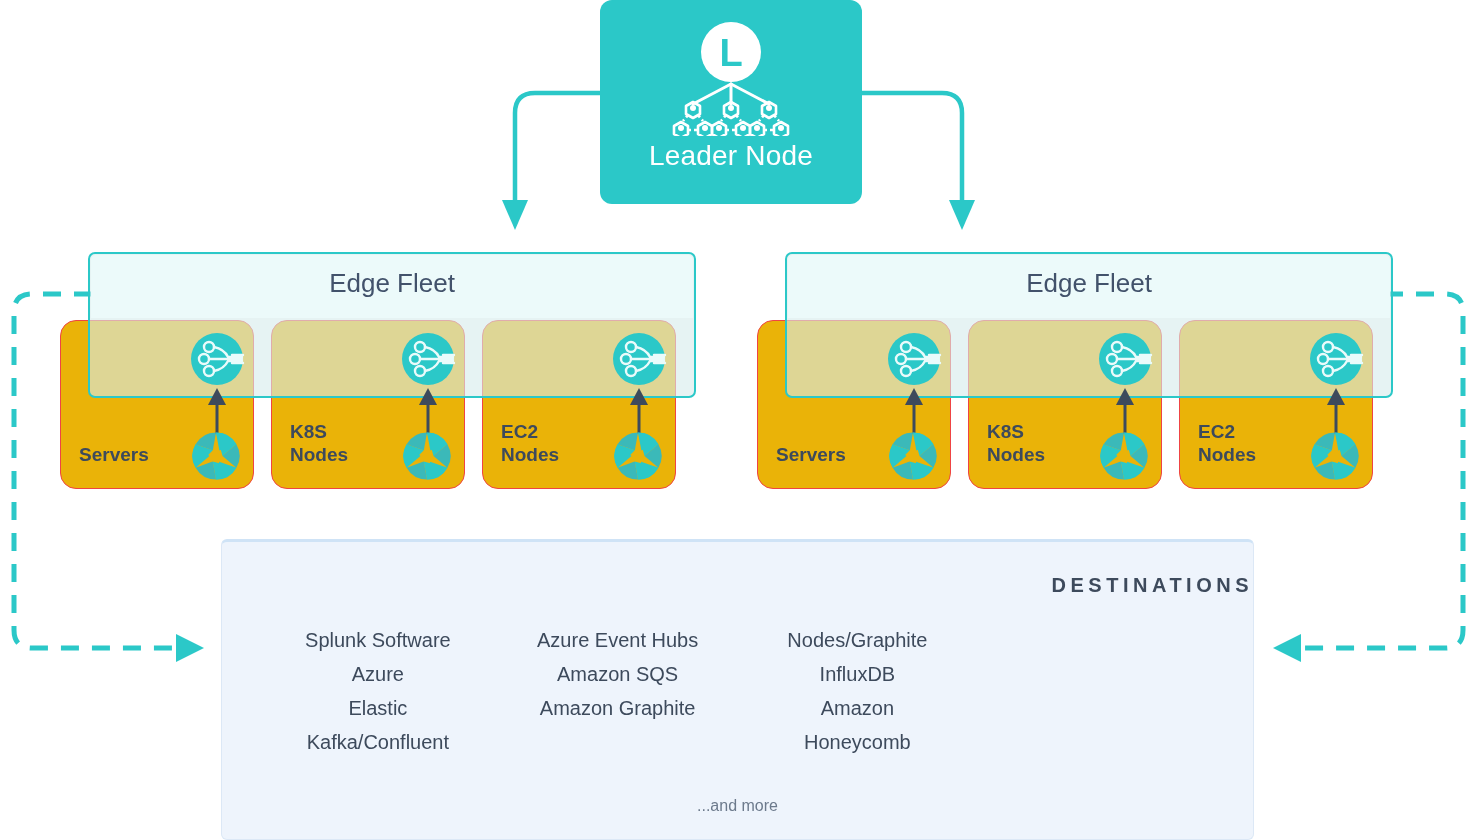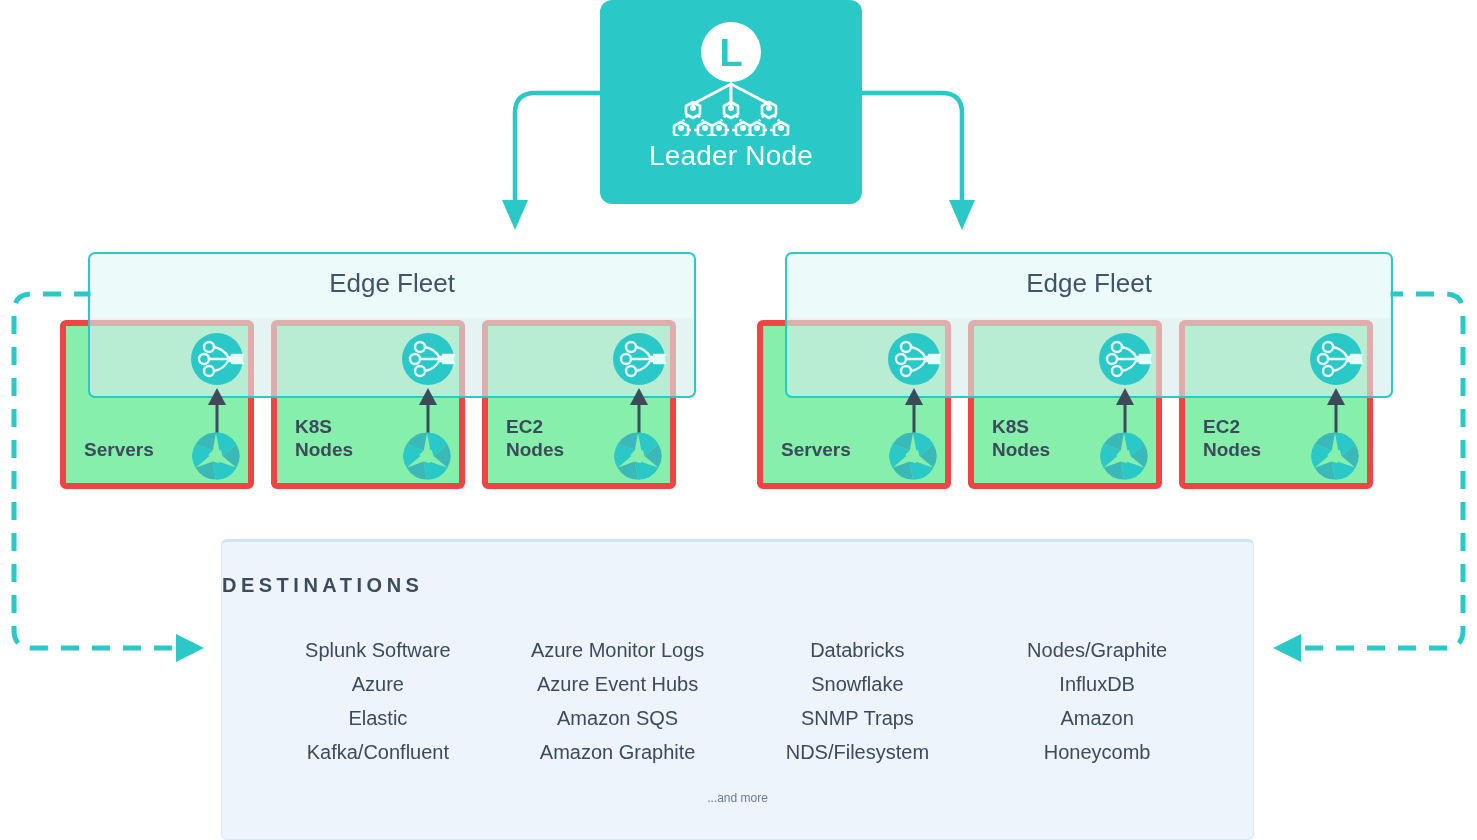--- a/index.html
+++ b/index.html
@@ -49,23 +49,23 @@
   .fleet-title{
     position:absolute; left:0; right:0; top:16px;
     text-align:center;
     font-size:26px;
     color:#42526B;
     font-weight:400;
   }
 
   
   .source-box{
-    background:#86efac;
-    border:6px solid #ef4444;
-    border-radius:6px;
+    background:#eab308;
+    border:1px solid #ef4444;
+    border-radius:16px;
     box-sizing:border-box;
     z-index:2;
   }
   .source-label{
     position:absolute;
     left:18px;
     bottom:22px;
     font-size:19px;
     font-weight:700;
     color:#3D4A5C;
@@ -76,45 +76,45 @@
   
   #destinations{
     left:221px; top:539px; width:1033px; height:301px;
     background:#EEF4FC;
     border:1px solid #DCE8F6;
     border-top:3px solid #CFE3F6;
     border-radius:6px;
     box-sizing:border-box;
   }
   #destinations-title{
-    text-align:left;
+    text-align:right;
     margin-top:32px;
     font-size:20px;
     font-weight:700;
     letter-spacing:4.5px;
     color:#3D4A5C;
   }
   #destinations-grid{
-    margin-top:36px;
+    margin-top:26px;
     display:grid;
     grid-template-columns:repeat(4,1fr);
     column-gap:0px;
     padding:0 36px;
   }
   .dest-col{display:flex;flex-direction:column;align-items:center;}
   .dest-item{
     font-size:20px;
     color:#3D4A5C;
     line-height:34px;
     white-space:nowrap;
   }
   #and-more{
     text-align:center;
-    margin-top:22px;
-    font-size:12px;
+    margin-top:38px;
+    font-size:16px;
     color:#6C7A8C;
   }
 
   
   .loop-svg{pointer-events:none;}
 </style>
 </head>
 <body>
 
 <div id="stage">
@@ -488,30 +488,23 @@
   <div class="abs" id="destinations">
     <div id="destinations-title">DESTINATIONS</div>
     <div id="destinations-grid">
       <div class="dest-col">
         <div class="dest-item">Splunk Software</div>
         <div class="dest-item">Azure</div>
         <div class="dest-item">Elastic</div>
         <div class="dest-item">Kafka/Confluent</div>
       </div>
       <div class="dest-col">
-        <div class="dest-item">Azure Monitor Logs</div>
         <div class="dest-item">Azure Event Hubs</div>
         <div class="dest-item">Amazon SQS</div>
         <div class="dest-item">Amazon Graphite</div>
-      </div>
-      <div class="dest-col">
-        <div class="dest-item">Databricks</div>
-        <div class="dest-item">Snowflake</div>
-        <div class="dest-item">SNMP Traps</div>
-        <div class="dest-item">NDS/Filesystem</div>
       </div>
       <div class="dest-col">
         <div class="dest-item">Nodes/Graphite</div>
         <div class="dest-item">InfluxDB</div>
         <div class="dest-item">Amazon</div>
         <div class="dest-item">Honeycomb</div>
       </div>
     </div>
     <div id="and-more">...and more</div>
   </div>

